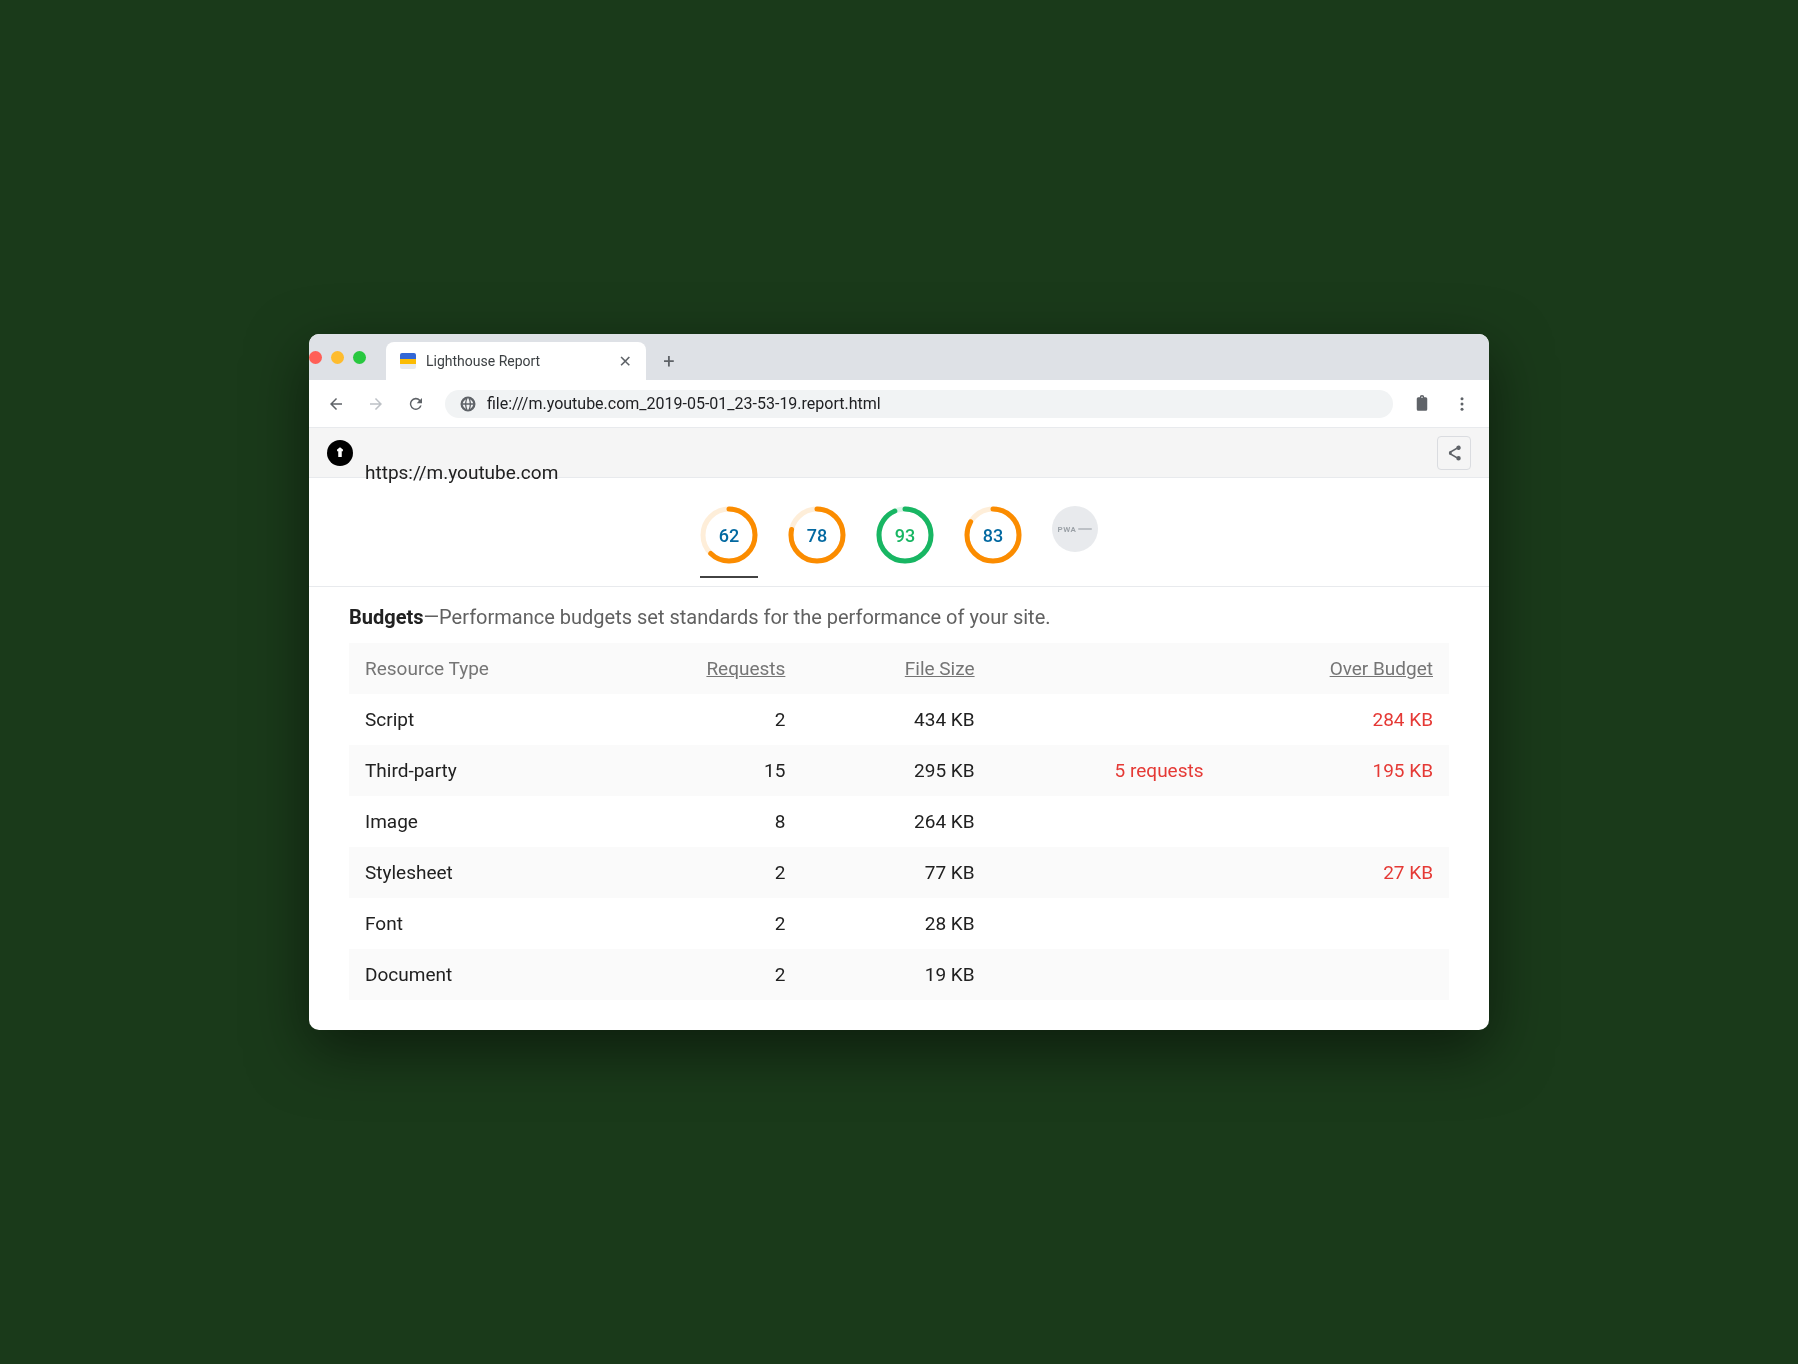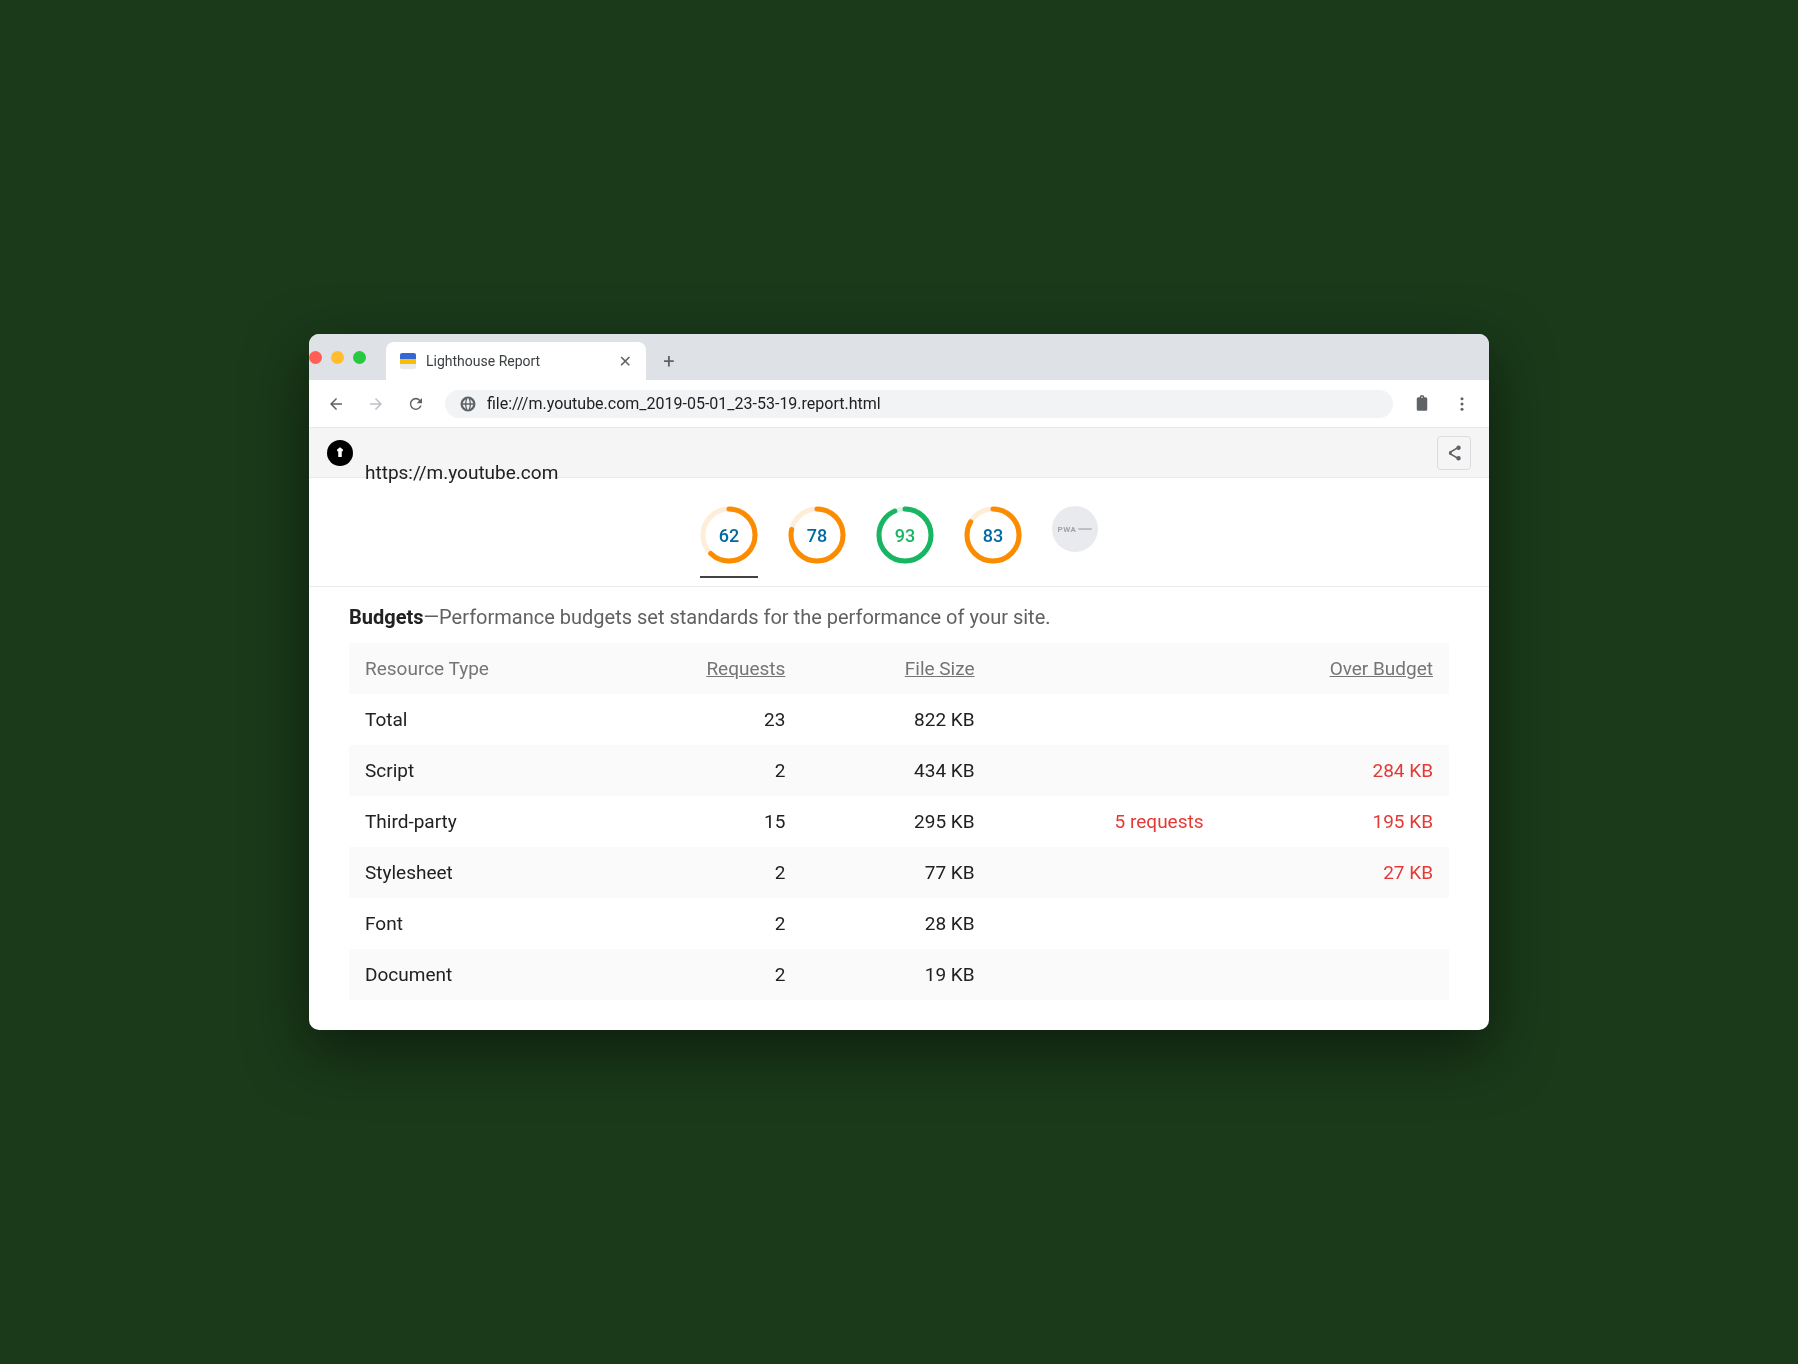--- a/index.html
+++ b/index.html
@@ -296,41 +296,41 @@
         <tr>
           <th>Resource Type</th>
           <th class="r">Requests</th>
           <th class="r" style="padding-right:40px">File Size</th>
           <th class="r"></th>
           <th class="r">Over Budget</th>
         </tr>
       </thead>
       <tbody id="budget-body">
           <tr>
-    <td>Total</td>
-    <td class="r">23</td>
-    <td class="r" style="padding-right:40px">822 KB</td>
-    <td class="r "></td>
-    <td class="r "></td>
-          </tr>
-          <tr>
     <td>Script</td>
     <td class="r">2</td>
     <td class="r" style="padding-right:40px">434 KB</td>
     <td class="r "></td>
     <td class="r red">284 KB</td>
           </tr>
           <tr>
     <td>Third-party</td>
     <td class="r">15</td>
     <td class="r" style="padding-right:40px">295 KB</td>
     <td class="r red">5 requests</td>
     <td class="r red">195 KB</td>
           </tr>
           <tr>
+    <td>Image</td>
+    <td class="r">8</td>
+    <td class="r" style="padding-right:40px">264 KB</td>
+    <td class="r "></td>
+    <td class="r "></td>
+          </tr>
+          <tr>
     <td>Stylesheet</td>
     <td class="r">2</td>
     <td class="r" style="padding-right:40px">77 KB</td>
     <td class="r "></td>
     <td class="r red">27 KB</td>
           </tr>
           <tr>
     <td>Font</td>
     <td class="r">2</td>
     <td class="r" style="padding-right:40px">28 KB</td>

